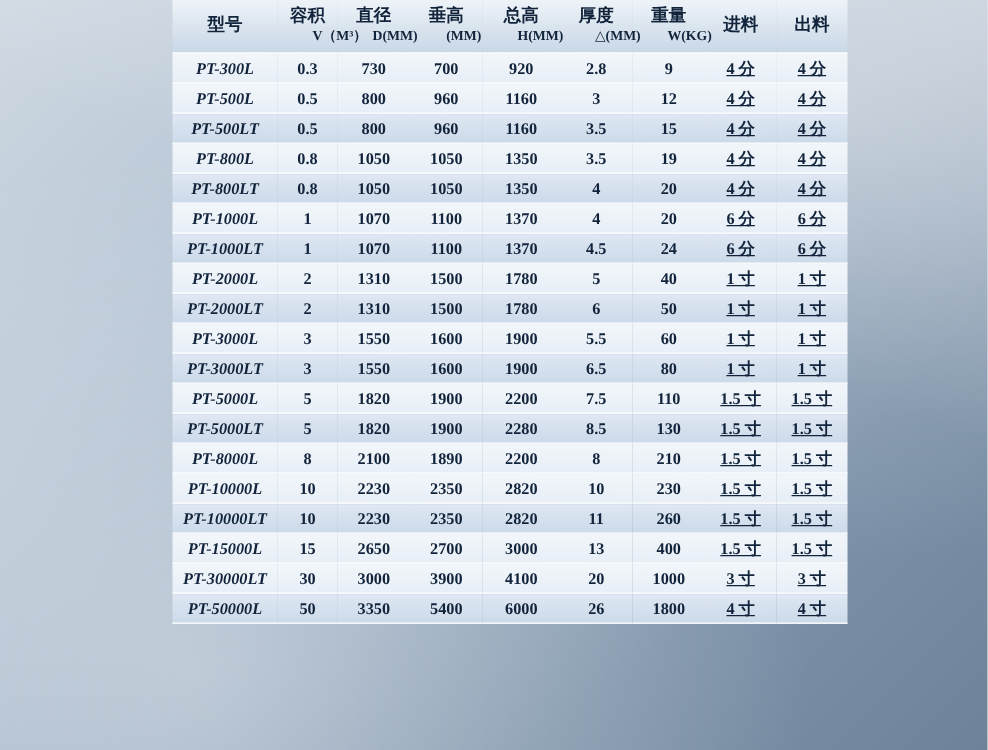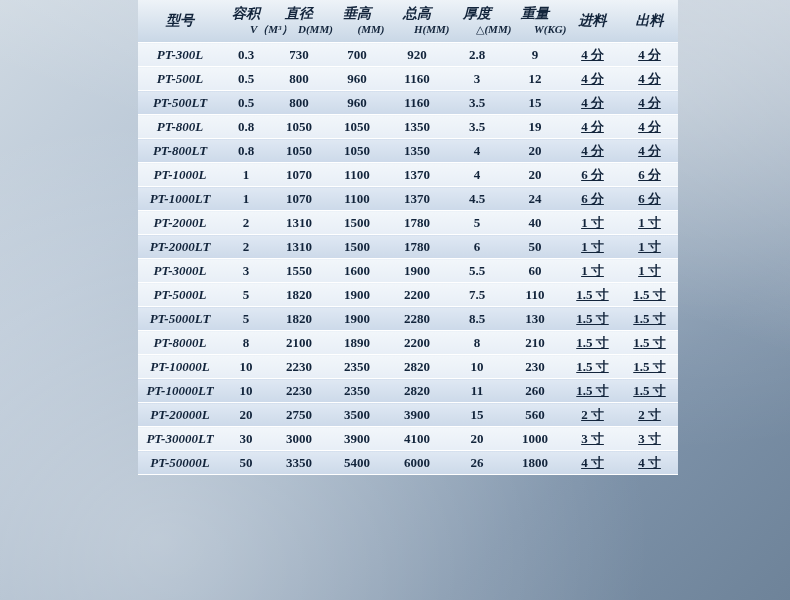--- a/index.html
+++ b/index.html
@@ -49,21 +49,20 @@
     text-align: center;
     white-space: nowrap;
   }
 
   
   tr.header-row td {
     height: 42px;
     vertical-align: middle;
     background: linear-gradient(to bottom, #eef3f8 0%, #dbe5ef 50%, #c9d7e6 100%);
     border-bottom: 1px solid #ffffff;
-    font-style: italic;
   }
   .hdr-main { display: block; font-size: 14px; line-height: 16px; }
   .hdr-sub { display: block; font-size: 11px; line-height: 14px; margin-left: 28px; }
 
   
   tr.row-odd td {
     background: linear-gradient(to bottom, #f2f6fa 0%, #e7eef6 100%);
   }
   tr.row-even td {
     background: linear-gradient(to bottom, #dfe8f3 0%, #ccd9e9 100%);
@@ -234,20 +233,31 @@
         <td class="c-model">PT-3000L</td>
         <td>3</td>
         <td>1550</td>
         <td>1600</td>
         <td>1900</td>
         <td>5.5</td>
         <td>60</td>
         <td class="c-in">1 寸</td>
         <td class="c-out">1 寸</td>
       </tr>
+      <tr class="data-row row-even">
+        <td class="c-model">PT-3000LT</td>
+        <td>3</td>
+        <td>1550</td>
+        <td>1600</td>
+        <td>1900</td>
+        <td>6.5</td>
+        <td>80</td>
+        <td class="c-in">1 寸</td>
+        <td class="c-out">1 寸</td>
+      </tr>
       <tr class="data-row row-odd">
         <td class="c-model">PT-5000L</td>
         <td>5</td>
         <td>1820</td>
         <td>1900</td>
         <td>2200</td>
         <td>7.5</td>
         <td>110</td>
         <td class="c-in">1.5 寸</td>
         <td class="c-out">1.5 寸</td>
@@ -289,30 +299,30 @@
         <td class="c-model">PT-10000LT</td>
         <td>10</td>
         <td>2230</td>
         <td>2350</td>
         <td>2820</td>
         <td>11</td>
         <td>260</td>
         <td class="c-in">1.5 寸</td>
         <td class="c-out">1.5 寸</td>
       </tr>
-      <tr class="data-row row-even">
-        <td class="c-model">PT-20000L</td>
-        <td>20</td>
-        <td>2750</td>
-        <td>3500</td>
-        <td>3900</td>
+      <tr class="data-row row-odd">
+        <td class="c-model">PT-15000L</td>
         <td>15</td>
-        <td>560</td>
-        <td class="c-in">2 寸</td>
-        <td class="c-out">2 寸</td>
+        <td>2650</td>
+        <td>2700</td>
+        <td>3000</td>
+        <td>13</td>
+        <td>400</td>
+        <td class="c-in">1.5 寸</td>
+        <td class="c-out">1.5 寸</td>
       </tr>
       <tr class="data-row row-odd">
         <td class="c-model">PT-30000LT</td>
         <td>30</td>
         <td>3000</td>
         <td>3900</td>
         <td>4100</td>
         <td>20</td>
         <td>1000</td>
         <td class="c-in">3 寸</td>

